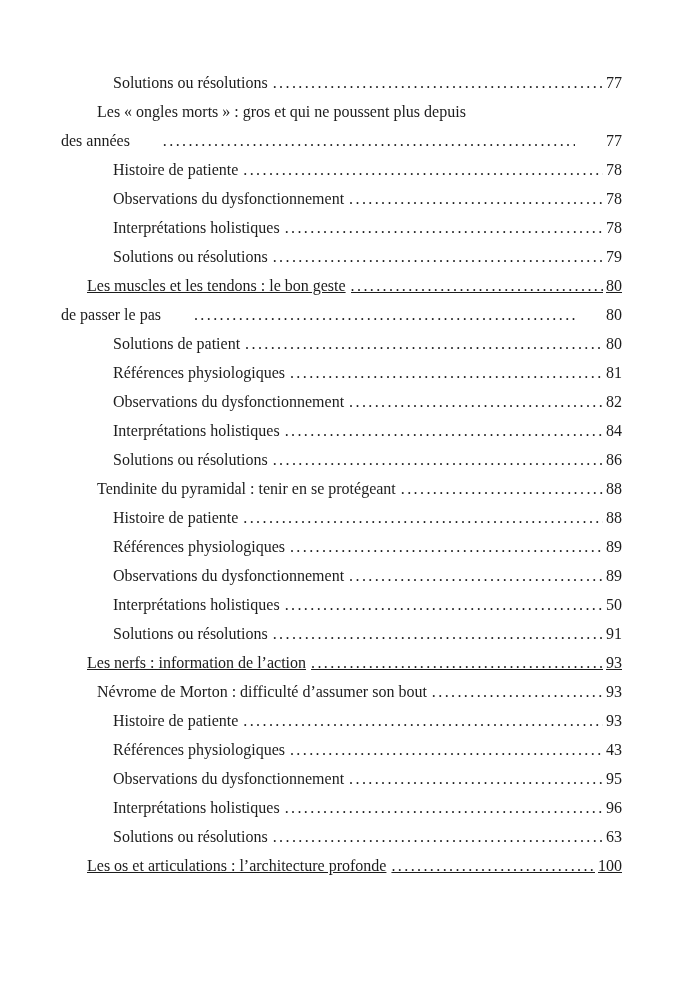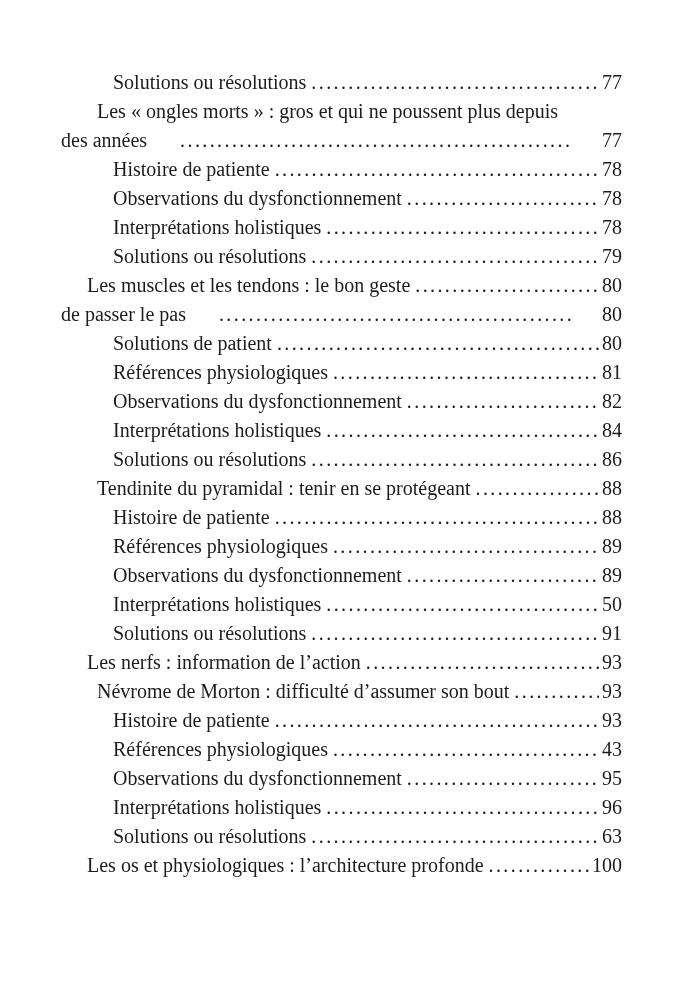--- a/index.html
+++ b/index.html
@@ -18,29 +18,29 @@
     width: 700px;
     height: 995px;
     background: #ffffff;
     overflow: hidden;
   }
   .toc {
     position: absolute;
     top: 68px;
     left: 61px;
     width: 561px;
-    font-size: 20px;
+    font-size: 16px;
     line-height: 29px;
   }
   .entry { cursor: pointer; }
   .line {
     display: flex;
     align-items: baseline;
   }
-  .lvl1 > .line { padding-left: 26px; }
+  .lvl1 > .line { padding-left: 26px; text-decoration: underline; }
   .lvl2 > .line { padding-left: 36px; }
   .lvl3 > .line { padding-left: 52px; }
   .entry > .line.cont { padding-left: 0; gap: 28px; }
   .txt { white-space: nowrap; }
   .dots {
     flex: 1 1 auto;
     overflow: hidden;
     white-space: nowrap;
     margin-left: 5px;
     margin-right: 3px;
@@ -236,19 +236,19 @@
       </div>
       <div class="entry lvl3">
         <div class="line">
           <span class="txt">Solutions ou résolutions</span>
           <span class="dots"></span>
           <span class="pg">63</span>
         </div>
       </div>
       <div class="entry lvl1">
         <div class="line">
-          <span class="txt">Les os et physiologiques : l’architecture profonde</span>
+          <span class="txt">Les os et articulations : l’architecture profonde</span>
           <span class="dots"></span>
           <span class="pg">100</span>
         </div>
       </div>
     </nav>
 </div>
 
 </body></html>

